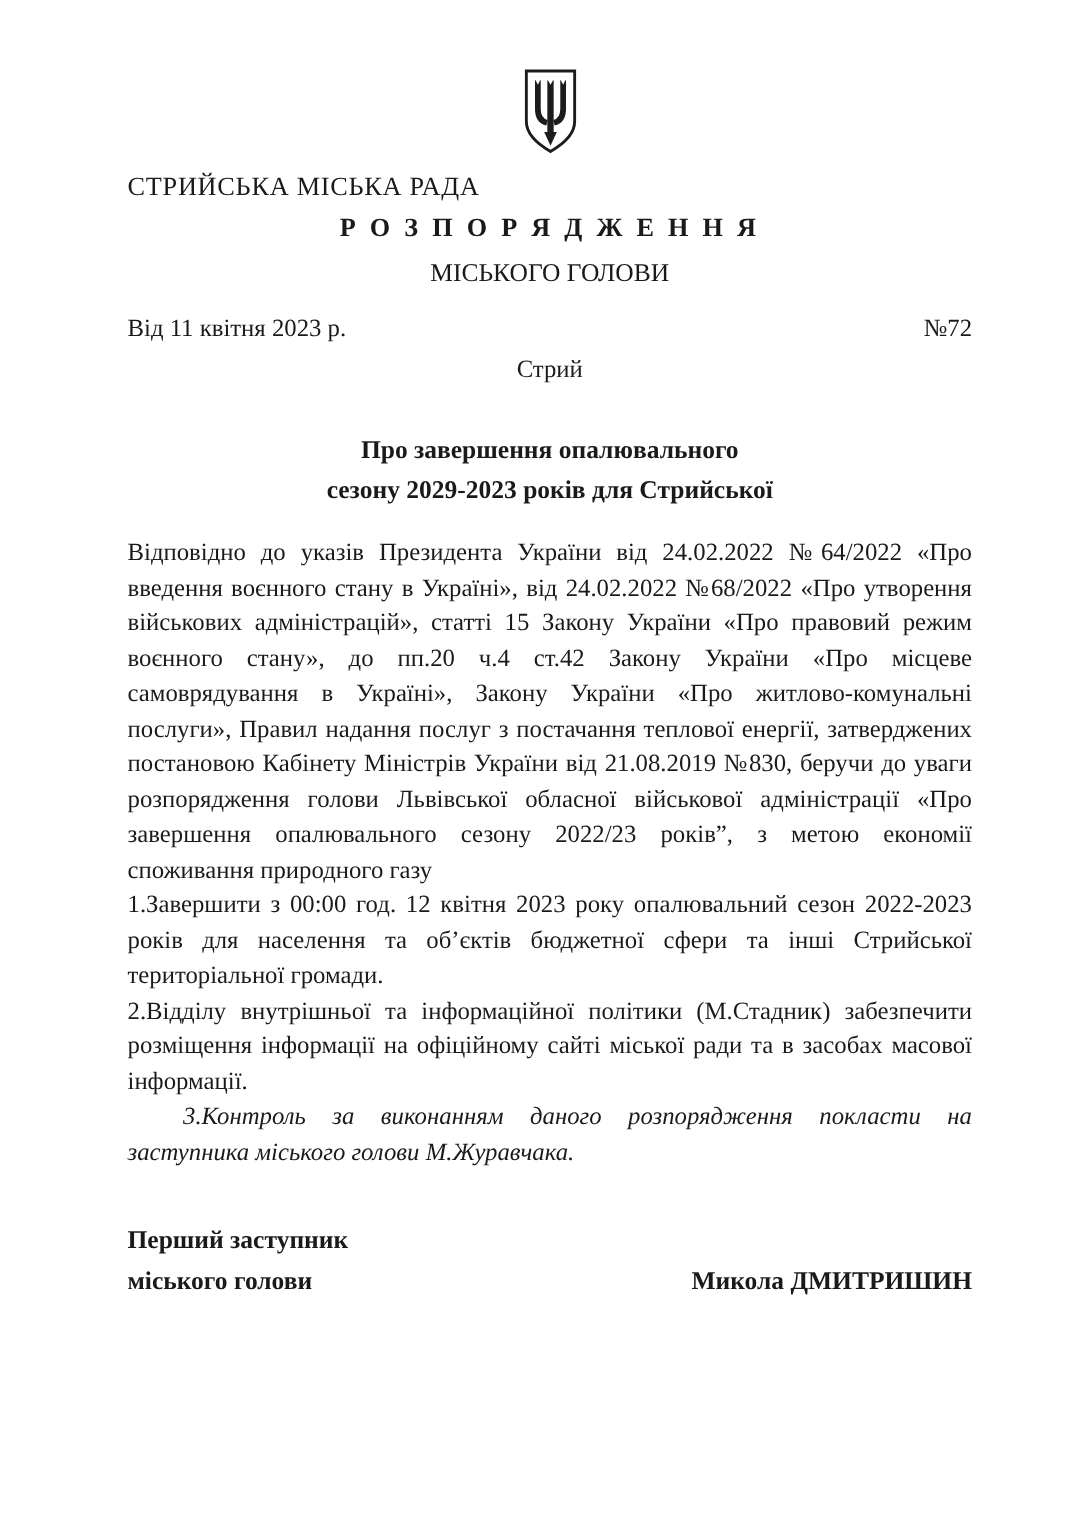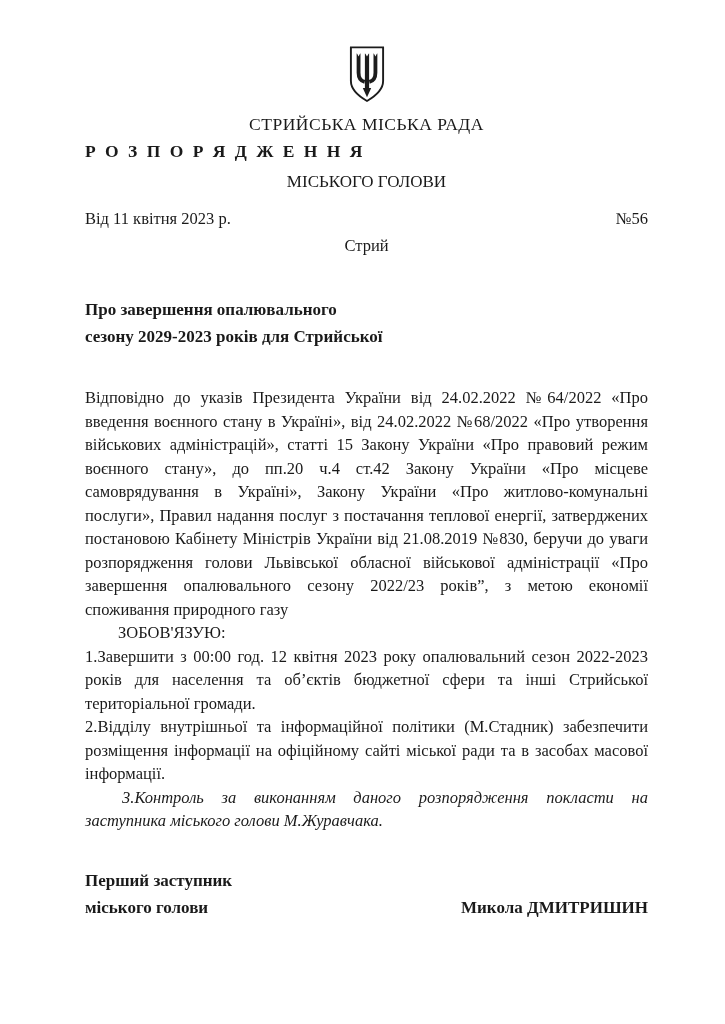--- a/index.html
+++ b/index.html
@@ -17,26 +17,26 @@
     font-family: "Liberation Serif", "DejaVu Serif", serif;
     color: #1a1a1a;
     overflow: hidden;
   }
   .emblem-wrap {
     text-align: center;
     line-height: 0;
     margin-bottom: 2px;
   }
   .org-name {
-    text-align: center;
     font-size: 17.5px;
     line-height: 22px;
     letter-spacing: 0.5px;
   }
   .doc-type {
+    text-align: center;
     font-size: 17.5px;
     line-height: 22px;
     font-weight: bold;
     letter-spacing: 2.5px;
     margin-top: 5px;
   }
   .issuer {
     text-align: center;
     font-size: 17px;
     line-height: 22px;
@@ -46,27 +46,28 @@
     display: flex;
     margin-top: 15px;
     font-size: 16.5px;
     line-height: 22px;
     gap: 12px;
   }
   .meta-row .meta-left  { flex: 1; text-align: left; }
   .meta-row .meta-center{ flex: 1; text-align: center; margin-top: 27px; }
   .meta-row .meta-right { flex: 1; text-align: right; }
   .subject {
-    margin-top: 39px;
+    margin-top: 29px;
     font-weight: bold;
     font-size: 17px;
     line-height: 27px;
+    text-align: center;
   }
   .preamble {
-    margin-top: 36px;
+    margin-top: 16px;
     font-size: 16.5px;
     line-height: 23.5px;
     text-align: justify;
   }
   .order-heading {
     padding-left: 33px;
     font-size: 16.5px;
     line-height: 23.5px;
   }
   .order-item {
@@ -109,31 +110,30 @@
     </svg>
   </div>
 
   <div class="org-name">СТРИЙСЬКА МІСЬКА РАДА</div>
   <div class="doc-type">Р О З П О Р Я Д Ж Е Н Н Я</div>
   <div class="issuer">МІСЬКОГО ГОЛОВИ</div>
 
   <div class="meta-row">
     <span class="meta-left">Від 11 квітня 2023 р.</span>
     <span class="meta-center">Стрий</span>
-    <span class="meta-right">№56</span>
+    <span class="meta-right">№72</span>
   </div>
 
   <div class="subject">
     <div>Про завершення опалювального</div>
     <div>сезону 2029-2023 років для Стрийської</div>
   </div>
 
   <div class="preamble">Відповідно до указів Президента України від 24.02.2022 №64/2022 «Про введення воєнного стану в Україні», від 24.02.2022 №68/2022 «Про утворення військових адміністрацій», статті 15 Закону України «Про правовий режим воєнного стану», до пп.20 ч.4 ст.42 Закону України «Про місцеве самоврядування в Україні», Закону України «Про житлово-комунальні послуги», Правил надання послуг з постачання теплової енергії, затверджених постановою Кабінету Міністрів України від 21.08.2019 №830, беручи до уваги розпорядження голови Львівської обласної військової адміністрації «Про завершення опалювального сезону 2022/23 років”, з метою економії споживання природного газу</div>
 
-  <div class="order-heading">ЗОБОВ'ЯЗУЮ:</div>
 
   <div class="order-item">1.Завершити з 00:00 год. 12 квітня 2023 року опалювальний сезон 2022-2023 років для населення та об’єктів бюджетної сфери та інші Стрийської територіальної громади.</div>
   <div class="order-item">2.Відділу внутрішньої та інформаційної політики (М.Стадник) забезпечити розміщення інформації на офіційному сайті міської ради та в засобах масової інформації.</div>
   <div class="order-item indent-first">3.Контроль за виконанням даного розпорядження покласти на заступника міського голови М.Журавчака.</div>
 
   <div class="signature">
     <div class="sig-pos">
       <div>Перший заступник</div>
       <div>міського голови</div>
     </div>

